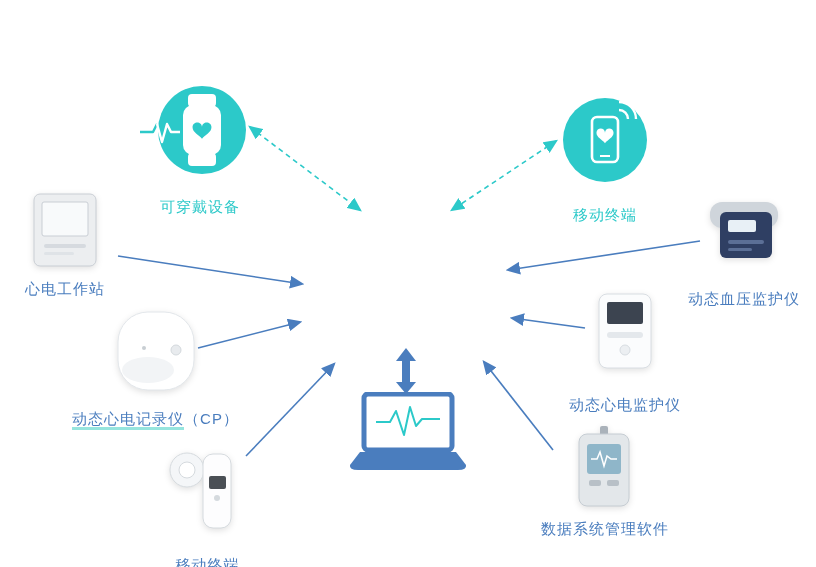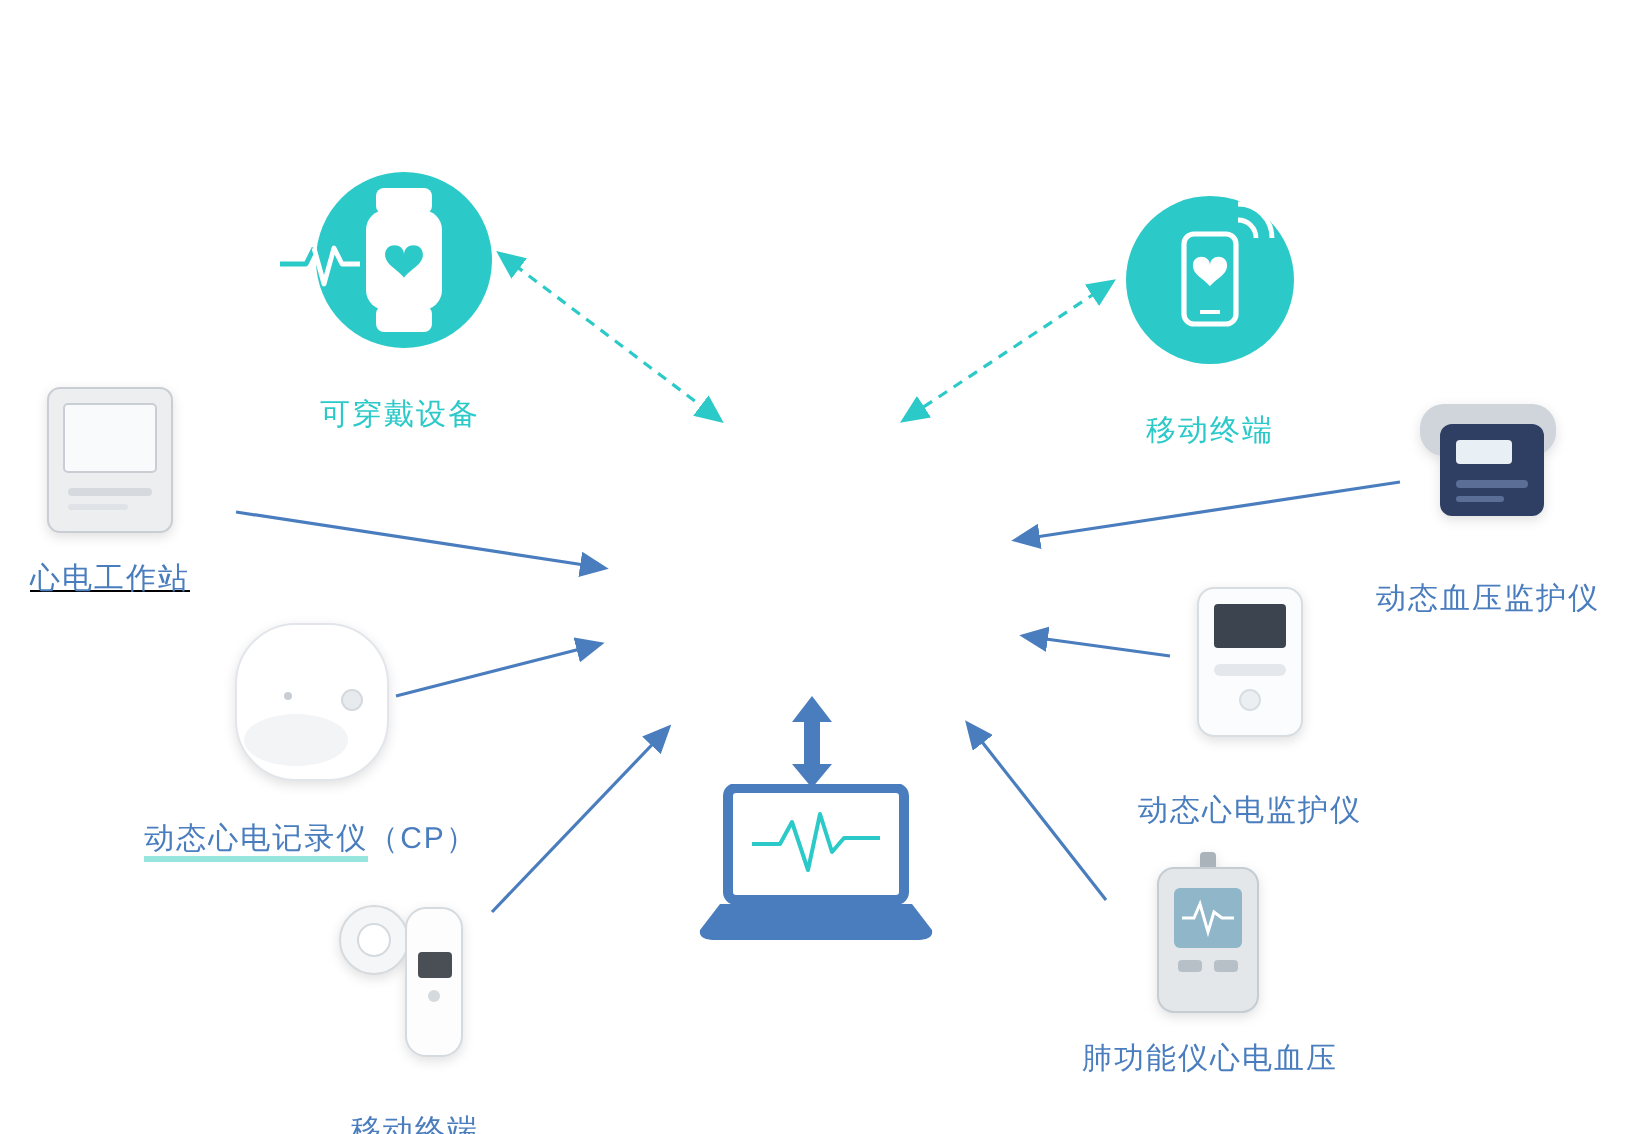--- a/index.html
+++ b/index.html
@@ -88,21 +88,21 @@
       <circle cx="42" cy="42" r="42" class="teal-fill"></circle>
       <rect x="29" y="19" width="26" height="45" rx="5" fill="none" stroke="#fff" stroke-width="2.6"></rect>
       <line x1="37" y1="58" x2="47" y2="58" stroke="#fff" stroke-width="2"></line>
       <path d="M0,6 C0,0 -9,0 -9,6 C-9,11 -3,13 0,17 C3,13 9,11 9,6 C9,0 0,0 0,6 Z" transform="translate(42,29) scale(0.95)" fill="#fff"></path>
       <path d="M56,12 a9,9 0 0 1 9,9" fill="none" stroke="#fff" stroke-width="2.4"></path>
       <path d="M56,4 a17,17 0 0 1 17,17" fill="none" stroke="#fff" stroke-width="2.4"></path>
     </svg>
     <div class="node-label teal-label">移动终端</div>
   </div>
 
-  <div class="node" style="left:0; top:192px; width:110px;text-decoration:underline;">
+  <div class="node" style="left:10px; top:192px; width:110px;">
     <svg class="device-photo" width="90" height="82" viewBox="0 0 90 82">
       <rect x="14" y="2" width="62" height="72" rx="6" fill="#eceef0" stroke="#c9ced4"></rect>
       <rect x="22" y="10" width="46" height="34" rx="2" fill="#f8fafb" stroke="#c9ced4"></rect>
       <rect x="24" y="52" width="42" height="4" rx="2" fill="#d6dadf"></rect>
       <rect x="24" y="60" width="30" height="3" rx="1.5" fill="#dfe3e7"></rect>
     </svg>
     <div class="node-label" style="margin-top:6px;">心电工作站</div>
   </div>
 
   <div class="node" style="left:68px; top:308px; width:175px;">
@@ -153,21 +153,21 @@
 
   <div class="node" style="left:518px; top:424px; width:174px;">
     <svg class="device-photo" width="84" height="86" viewBox="0 0 84 86">
       <rect x="37" y="2" width="8" height="10" rx="2" fill="#aab2ba"></rect>
       <rect x="16" y="10" width="50" height="72" rx="8" fill="#e3e7ea" stroke="#c5ccd2"></rect>
       <rect x="24" y="20" width="34" height="30" rx="3" fill="#8fb6c9"></rect>
       <polyline points="28,35 34,35 37,28 41,42 44,32 48,35 54,35" fill="none" stroke="#fff" stroke-width="1.5"></polyline>
       <rect x="26" y="56" width="12" height="6" rx="2" fill="#b8c0c7"></rect>
       <rect x="44" y="56" width="12" height="6" rx="2" fill="#b8c0c7"></rect>
     </svg>
-    <div class="node-label" style="margin-top:10px;">肺功能仪心电血压</div>
+    <div class="node-label" style="margin-top:10px;">数据系统管理软件</div>
   </div>
 
   <div class="node" style="left:348px; top:392px; width:120px;">
     <svg width="120" height="82" viewBox="0 0 120 82">
       <rect x="16" y="2" width="88" height="56" rx="4" class="laptop-screen"></rect>
       <polyline points="28,30 42,30 48,19 56,43 62,15 68,34 74,27 92,27" class="laptop-wave"></polyline>
       <path d="M12,60 L108,60 L118,73 Q119,78 110,78 L10,78 Q1,78 2,73 Z" class="laptop-base"></path>
     </svg>
   </div>
 

